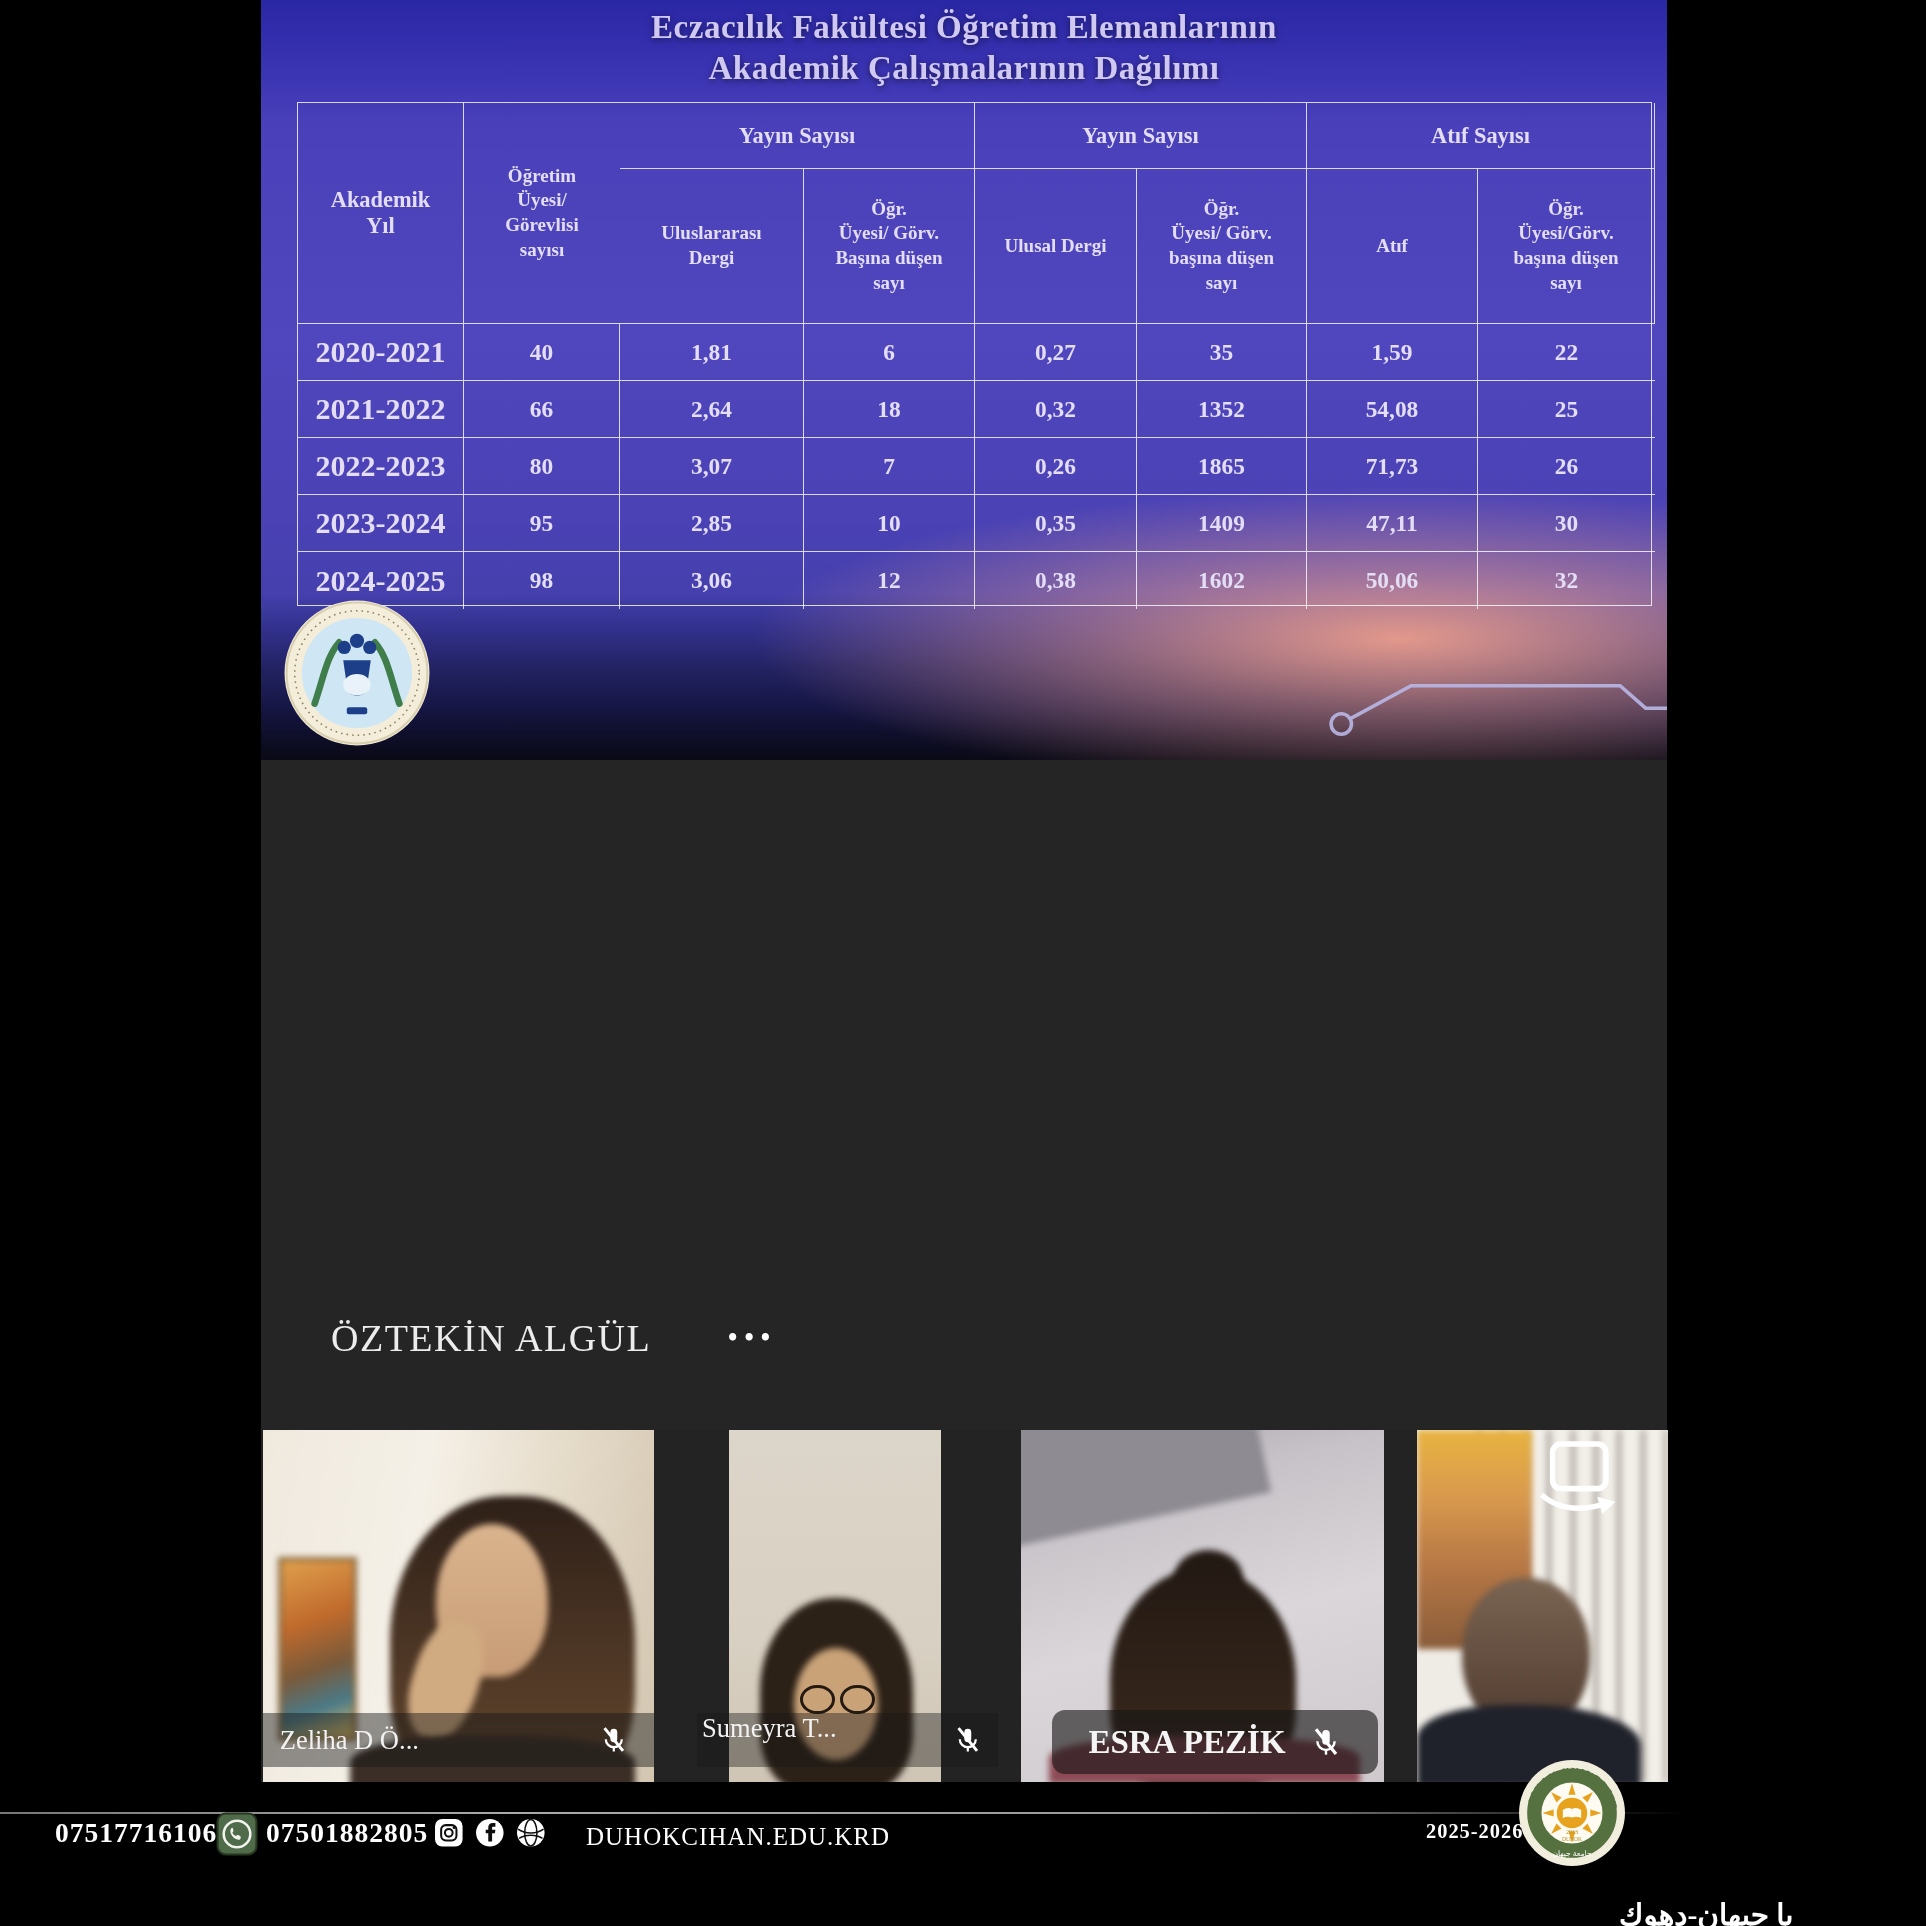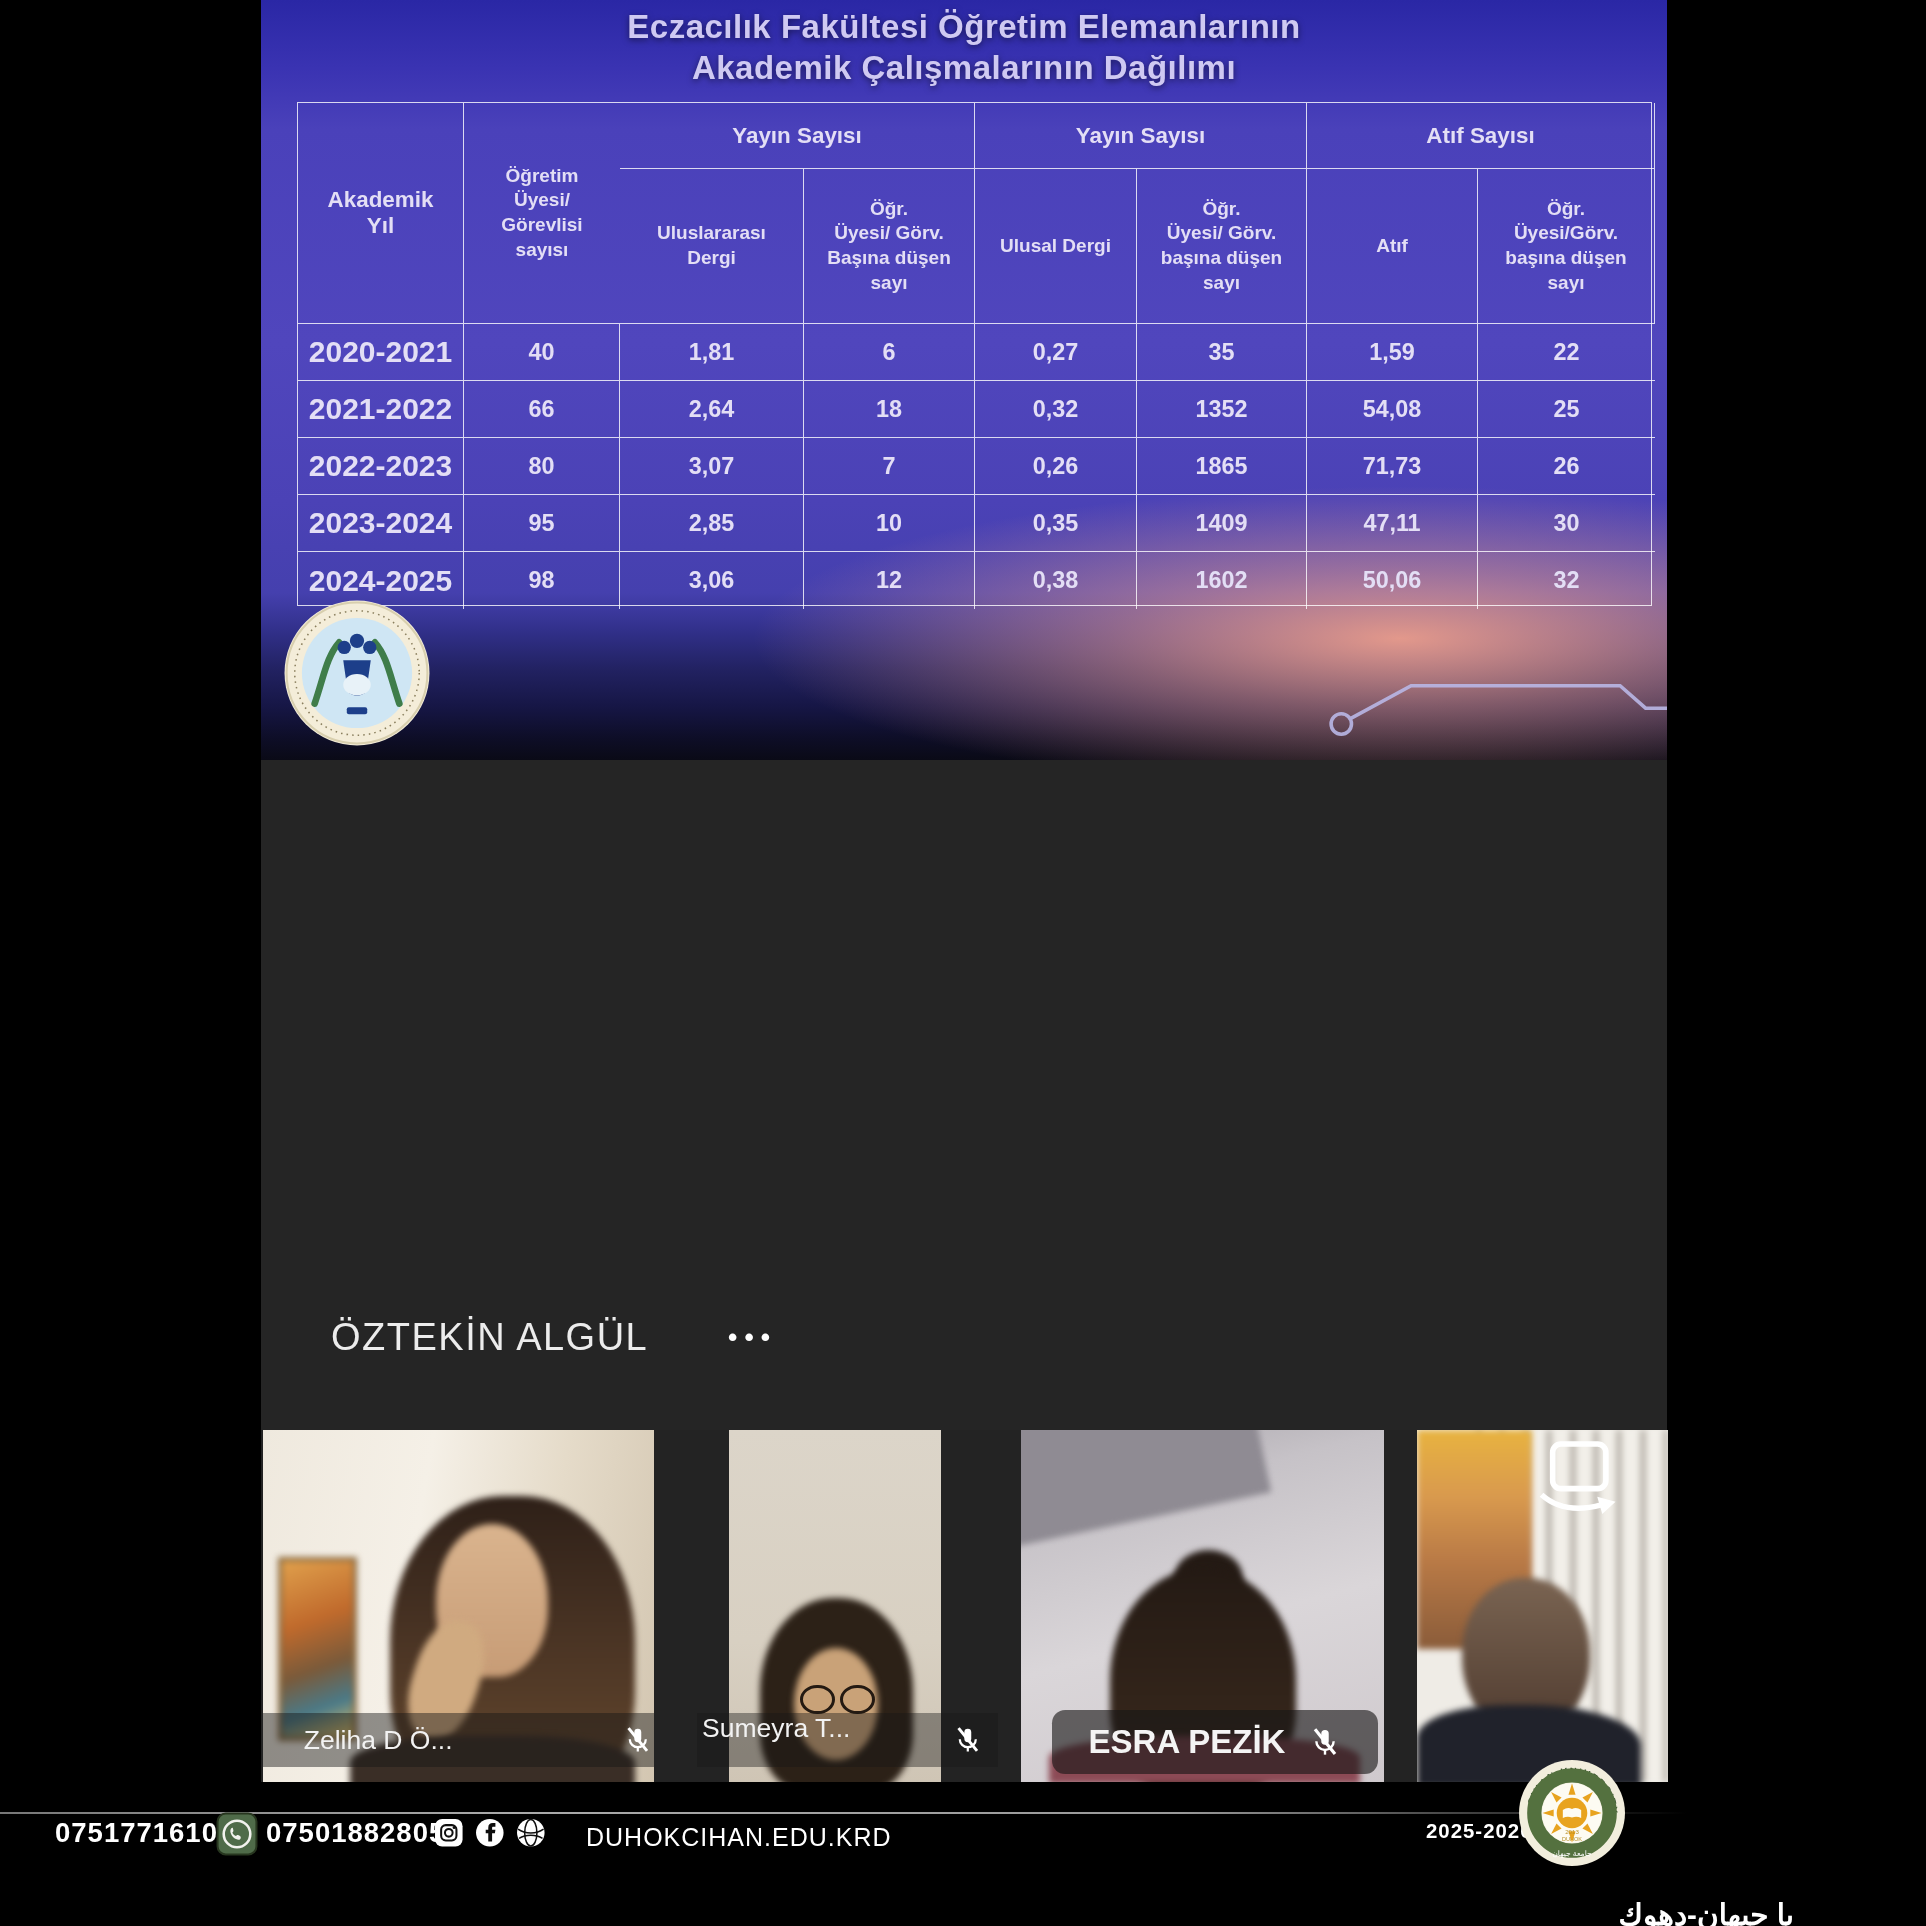--- a/index.html
+++ b/index.html
@@ -1,17 +1,17 @@
 <!DOCTYPE html>
 <html style="font-size:8.2px"><head>
 <meta charset="utf-8">
 <style>
   html,body{margin:0;padding:0;background:#000;}
   #root{position:relative;width:1792px;height:1926px;background:#000;overflow:hidden;
-        font-family:Liberation Sans, sans-serif;}
+        font-family:Liberation Serif, serif;}
   .abs{position:absolute;}
 
   
   .stage{left:261px;top:0;width:1406px;height:1430px;background:#252525;}
   .slide{left:261px;top:0;width:1406px;height:760px;
     background:
       radial-gradient(46% 20% at 81% 84%, rgba(236,158,140,.95) 0%, rgba(236,158,140,.5) 45%, rgba(236,158,140,0) 100%),
       linear-gradient(180deg,#2a27a5 0%,#3a33b2 9%,#4a41ba 17%,#5046bd 45%,#4b42b6 66%,#4540ae 78%,#31308a 83%,#222262 88%,#161645 93%,#0e0e28 97%,#0a0a16 100%);}
   .slide-title{left:0;top:7.1px;width:1406px;text-align:center;color:#cfc9f2;font-weight:bold;
     font-size:33px;line-height:1.24;letter-spacing:0.5px;text-shadow:0 1.5px 6.1px rgba(0,0,0,.5);}
@@ -57,21 +57,21 @@
   .t3-shoulders{left:28px;top:306px;width:311px;height:48px;background:#8c4a55;border-radius:45% 45% 0 0;}
   .t4{left:1156px;width:251px;background:#efece6;}
   .t4-blinds{left:59px;top:0;width:192px;height:352px;
     background:repeating-linear-gradient(90deg,#b9b4ac 0 6.1px,#f2efe9 6.1px 23.4px);}
   .t4-warm{left:0;top:0;width:115px;height:219px;
     background:linear-gradient(180deg,#e8b340 0%,#d99a4e 30%,#b97a46 60%,#8a5c3a 100%);}
   .t4-head{left:45px;top:148px;width:128px;height:155px;border-radius:48%;
     background:linear-gradient(180deg,#7a6452,#503c30);}
   .t4-shoulders{left:0;top:275px;width:224px;height:82px;background:#20222b;border-radius:40% 50% 0 0;}
   .lbl{position:absolute;left:0;top:283px;width:100%;height:54px;background:rgba(22,22,22,.45);
-    display:flex;align-items:center;padding-left:24px;}
+    display:flex;align-items:center;}
   .lbl-text{font-size:26.5px;color:#f2f2f2;margin-left:17.3px;white-space:nowrap;}
   .lbl .mic{position:absolute;right:24.5px;top:12.2px;}
   .sum-bar{left:436px;top:283px;width:301px;height:54px;background:rgba(22,22,22,.4);
     display:flex;}
   .esra-pill{position:absolute;left:31px;top:280px;width:326px;height:64px;background:rgba(24,22,23,.62);
     border-radius:13.2px;display:flex;align-items:center;justify-content:center;gap:24px;}
   .esra-text{font-size:33px;font-weight:600;color:#f4f4f4;white-space:nowrap;}
 
   
   .divider{left:0;top:1812px;width:1687px;height:1.5px;

